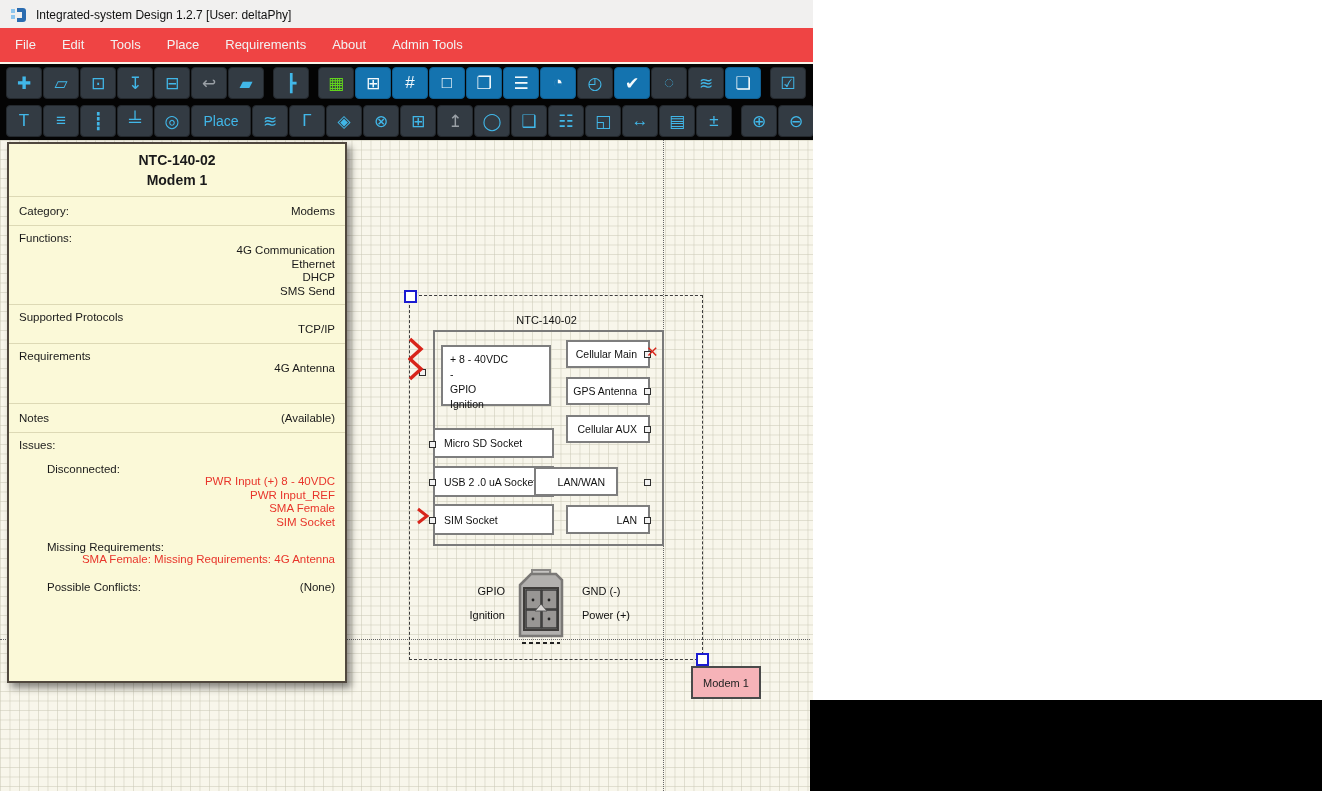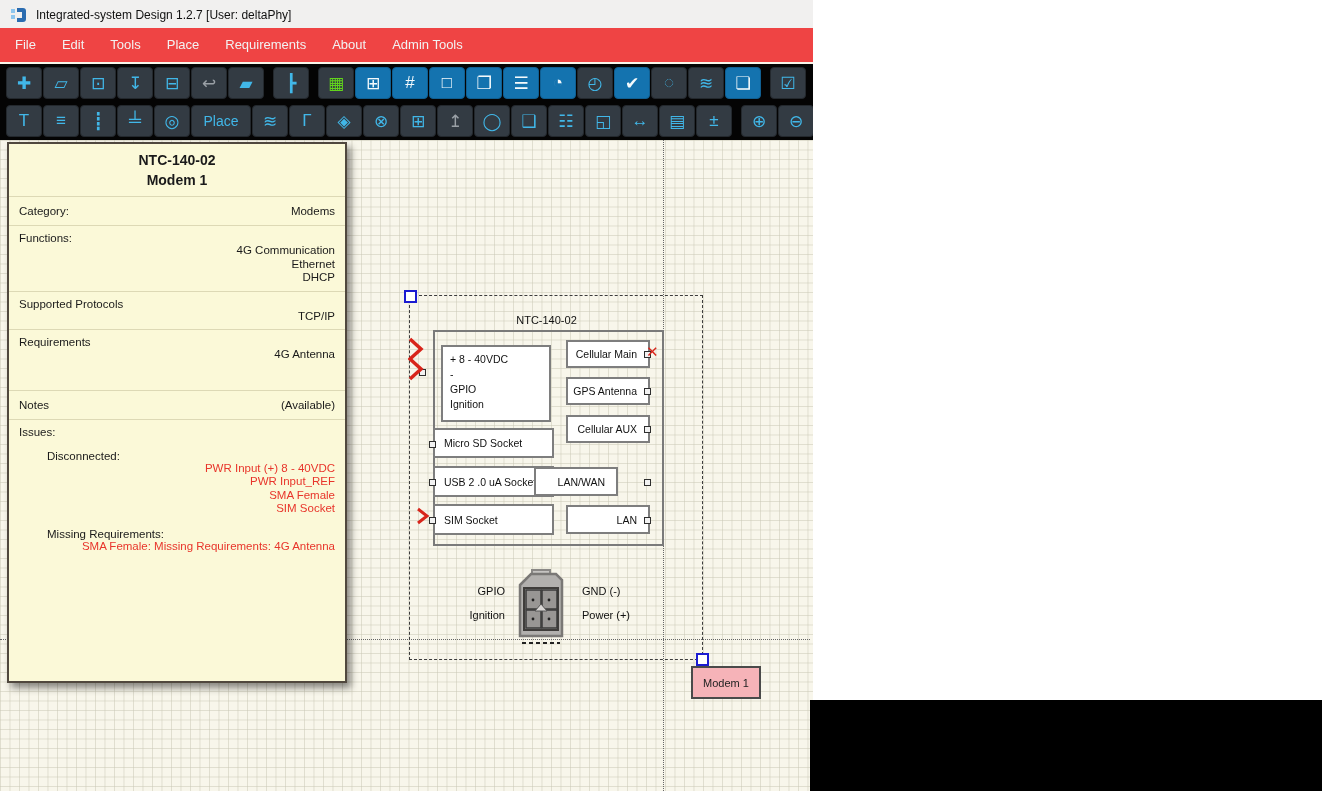--- a/index.html
+++ b/index.html
@@ -41,21 +41,21 @@
   .selrect{position:absolute;left:409px;top:155px;width:292px;height:363px;border:1px dashed #3c3c3c;}
   .handle{position:absolute;width:9px;height:9px;background:#fff;border:2px solid #1b1bd1;}
 
   .comp-title{position:absolute;left:433px;top:174px;width:227px;text-align:center;
               font-size:11px;color:#111;}
   .comp-outer{position:absolute;left:433px;top:190px;width:227px;height:212px;border:2px solid #7a7a7a;}
   .port{position:absolute;background:#fff;border:2px solid #7e7e7e;box-sizing:border-box;
         font-size:10.5px;color:#111;display:flex;align-items:center;}
   .port.l{padding-left:9px;}
   .port.r{justify-content:flex-end;padding-right:11px;}
-  .powerbox{position:absolute;left:441px;top:205px;width:110px;height:77px;background:#fff;
+  .powerbox{position:absolute;left:441px;top:205px;width:110px;height:61px;background:#fff;
             border:2px solid #7e7e7e;box-sizing:border-box;font-size:10.5px;color:#111;
             padding:5px 0 0 7px;line-height:15px;}
   .pin{position:absolute;width:7px;height:7px;background:#f2f2f2;border:1.5px solid #2e2e2e;box-sizing:border-box;}
   .redmark{position:absolute;color:#d8251b;font-weight:bold;}
 
   .conn-label{position:absolute;font-size:11px;color:#111;}
   .conn-label.ra{text-align:right;}
 
   .modem-box{position:absolute;left:691px;top:526px;width:70px;height:33px;background:#f6b3b8;
              border:2px solid #4a4a4a;box-sizing:border-box;display:flex;align-items:center;
@@ -329,20 +329,21 @@
     <div class="sep"></div>
     <div class="row">
       <span class="lbl">Category:</span>
       <span>Modems</span>
     </div>
     <div class="sep"></div>
     <div class="lbl">Functions:</div>
     <div class="ra">4G Communication</div>
     <div class="ra">Ethernet</div>
     <div class="ra">DHCP</div>
+    <div class="ra">SMS Send</div>
     <div class="sep"></div>
     <div class="lbl">Supported Protocols</div>
     <div class="ra">TCP/IP</div>
     <div class="sep"></div>
     <div class="lbl">Requirements</div>
     <div class="ra">4G Antenna</div>
     <div class="sp22"></div>
     <div class="sep"></div>
     <div class="row">
       <span class="lbl">Notes</span>
@@ -353,17 +354,21 @@
     <div class="sp12"></div>
     <div class="lbl ind">Disconnected:</div>
     <div class="ra red">PWR Input (+) 8 - 40VDC</div>
     <div class="ra red">PWR Input_REF</div>
     <div class="ra red">SMA Female</div>
     <div class="ra red">SIM Socket</div>
     <div class="sp12"></div>
     <div class="lbl ind">Missing Requirements:</div>
     <div class="ra red">SMA Female: Missing Requirements: 4G Antenna</div>
     <div class="sp12"></div>
+    <div class="row">
+      <span class="lbl ind">Possible Conflicts:</span>
+      <span>(None)</span>
+    </div>
   </div>
 
 </div>
 
 <div class="black-rect"></div>
 
 </body></html>

